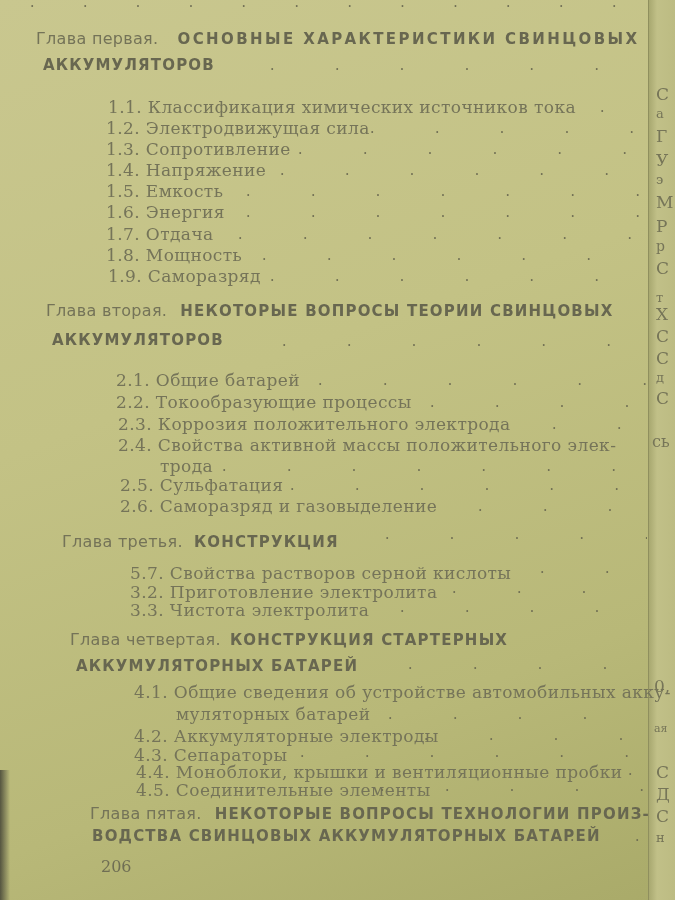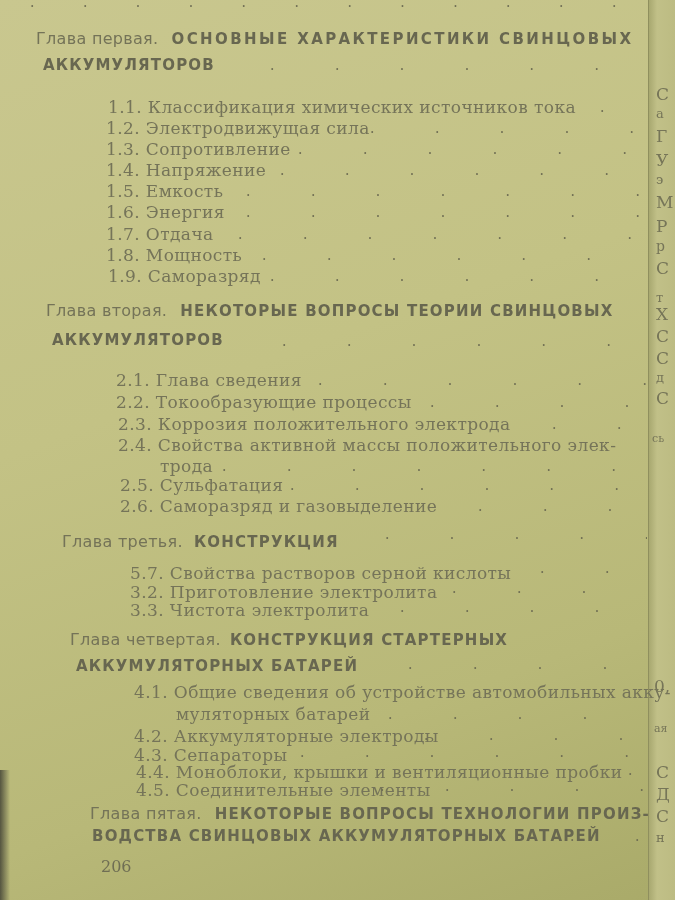--- a/index.html
+++ b/index.html
@@ -43,21 +43,21 @@
 </style>
 </head>
 <body>
 
 <div class="page-edge"></div>
 <div class="left-shadow"></div>
 <div class="top-dots">. . . . . . . . . . . . . . . . . . . . . . .</div>
 
 <div class="chapter" style="left:36px; top:29px;">
   <span class="ch-label">Глава первая.</span>
-  <span class="ch-title" style="margin-left:8px; letter-spacing:2.4px;">ОСНОВНЫЕ ХАРАКТЕРИСТИКИ СВИНЦОВЫХ</span>
+  <span class="ch-title" style="margin-left:14px; letter-spacing:2.4px;">ОСНОВНЫЕ ХАРАКТЕРИСТИКИ СВИНЦОВЫХ</span>
 </div>
 <div class="chapter" style="left:43px; top:55px;">
   <span class="ch-title">АККУМУЛЯТОРОВ</span>
 </div>
 <div class="dots" style="left:270px; top:57px; width:375px;">. . . . . . . . . . . . . . . . . . . . . . .</div>
 
 <div class="entry" style="left:108px; top:97px;"><span>1.1.</span> <span>Классификация химических источников тока</span></div>
 <div class="dots" style="left:600px; top:99px; width:45px;">. . . . . . . . . . . . . . . . . . . . . . .</div>
 <div class="entry" style="left:106px; top:118px;"><span>1.2.</span> <span>Электродвижущая сила</span></div>
 <div class="dots" style="left:370px; top:120px; width:275px;">. . . . . . . . . . . . . . . . . . . . . . .</div>
@@ -78,21 +78,21 @@
 
 <div class="chapter" style="left:46px; top:301px;">
   <span class="ch-label">Глава вторая.</span>
   <span class="ch-title" style="margin-left:8px;">НЕКОТОРЫЕ ВОПРОСЫ ТЕОРИИ СВИНЦОВЫХ</span>
 </div>
 <div class="chapter" style="left:52px; top:330px;">
   <span class="ch-title">АККУМУЛЯТОРОВ</span>
 </div>
 <div class="dots" style="left:282px; top:333px; width:365px;">. . . . . . . . . . . . . . . . . . . . . . .</div>
 
-<div class="entry" style="left:116px; top:370px;"><span>2.1.</span> <span>Глава сведения</span></div>
+<div class="entry" style="left:116px; top:370px;"><span>2.1.</span> <span>Общие батарей</span></div>
 <div class="dots" style="left:318px; top:372px; width:329px;">. . . . . . . . . . . . . . . . . . . . . . .</div>
 <div class="entry" style="left:116px; top:392px;"><span>2.2.</span> <span>Токообразующие процессы</span></div>
 <div class="dots" style="left:430px; top:394px; width:217px;">. . . . . . . . . . . . . . . . . . . . . . .</div>
 <div class="entry" style="left:118px; top:414px;"><span>2.3.</span> <span>Коррозия положительного электрода</span></div>
 <div class="dots" style="left:552px; top:416px; width:95px;">. . . . . . . . . . . . . . . . . . . . . . .</div>
 <div class="entry" style="left:118px; top:435px;"><span>2.4.</span> <span>Свойства активной массы положительного элек-</span></div>
 <div class="entry" style="left:160px; top:456px;"><span>трода</span></div>
 <div class="dots" style="left:222px; top:458px; width:425px;">. . . . . . . . . . . . . . . . . . . . . . .</div>
 <div class="entry" style="left:120px; top:475px;"><span>2.5.</span> <span>Сульфатация</span></div>
 <div class="dots" style="left:290px; top:477px; width:357px;">. . . . . . . . . . . . . . . . . . . . . . .</div>
@@ -152,19 +152,19 @@
 <div class="edge-char" style="top:192px;">М</div>
 <div class="edge-char" style="top:216px;">Р</div>
 <div class="edge-char" style="top:238px; font-size:14px;">р</div>
 <div class="edge-char" style="top:258px;">С</div>
 <div class="edge-char" style="top:290px; font-size:13px;">т</div>
 <div class="edge-char" style="top:304px;">Х</div>
 <div class="edge-char" style="top:326px;">С</div>
 <div class="edge-char" style="top:348px;">С</div>
 <div class="edge-char" style="top:370px; font-size:13px;">д</div>
 <div class="edge-char" style="top:388px;">С</div>
-<div class="edge-char" style="top:432px; font-size:11px; left:652px;">сь</div>
+<div class="edge-char" style="top:432px; font-size:16px; left:652px;">сь</div>
 <div class="edge-char" style="top:676px; left:654px;">0,</div>
 <div class="edge-char" style="top:722px; font-size:11px; left:654px;">ая</div>
 <div class="edge-char" style="top:762px;">С</div>
 <div class="edge-char" style="top:784px;">Д</div>
 <div class="edge-char" style="top:806px;">С</div>
 <div class="edge-char" style="top:830px; font-size:13px;">н</div>
 
 </body></html>

